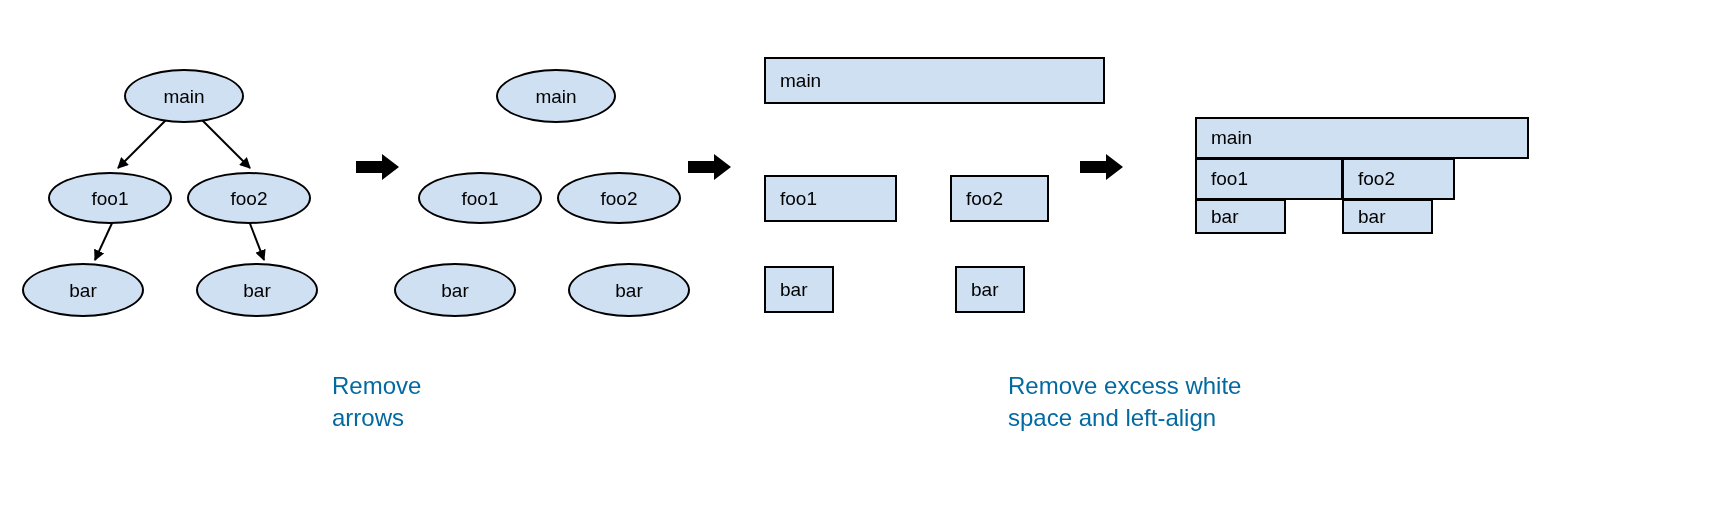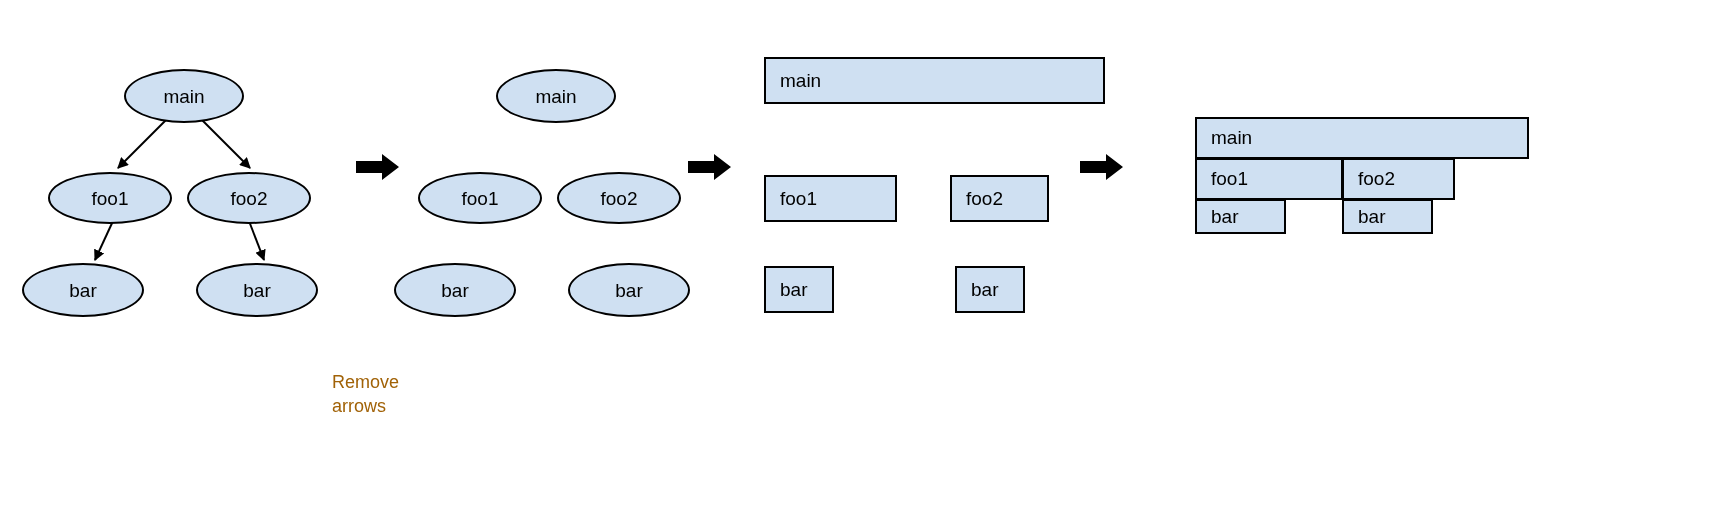--- a/index.html
+++ b/index.html
@@ -42,22 +42,22 @@
 
   
   .edge{position:absolute;overflow:visible;}
 
   
   .step-arrow{position:absolute;}
 
   
   .caption{
     position:absolute;
-    font-size:18px;
-    color:#a16207;
+    font-size:24px;
+    color:#0369a1;
     line-height:1.35;
     white-space:pre-line;
   }
 </style>
 </head>
 <body>
 
 <div id="stage">
 
   <div>
@@ -169,14 +169,16 @@
     </div>
     <div class="frame" style="left:1342px;top:199px;width:91px;height:35px;">
       <span>bar</span>
     </div>
   </div>
 
   <div class="caption" style="left:332px;top:370px;width:180px;">Remove
 arrows</div>
 
 
+  <div class="caption" style="left:1008px;top:370px;width:300px;">Remove excess white
+space and left-align</div>
 
 </div>
 
 </body></html>

